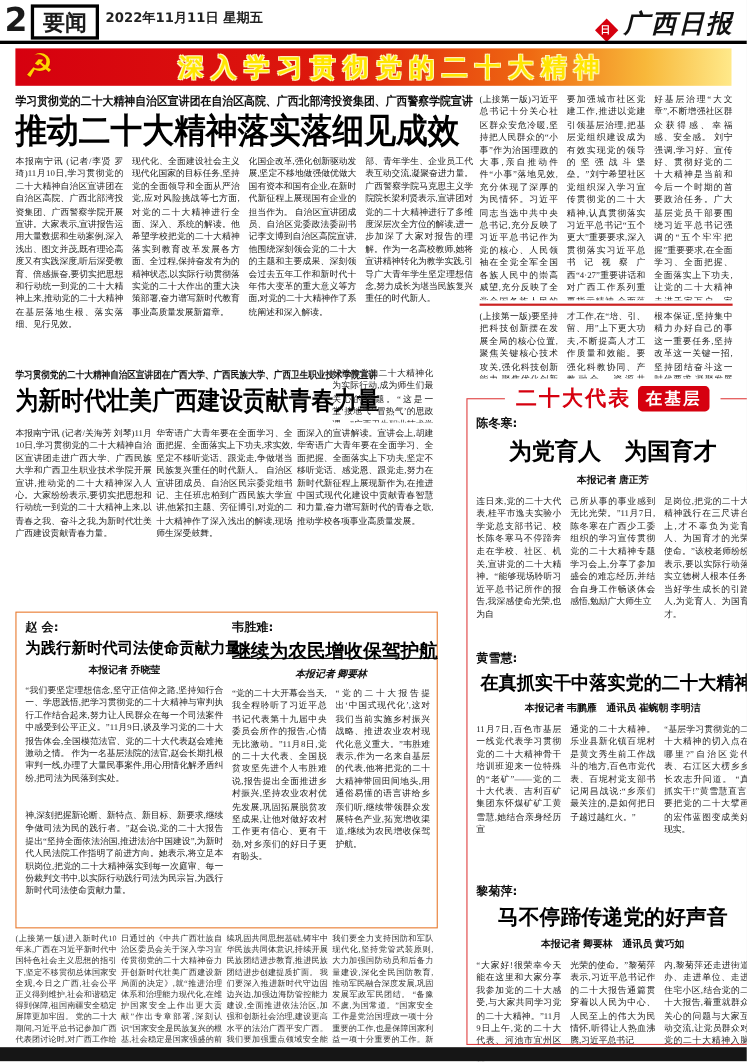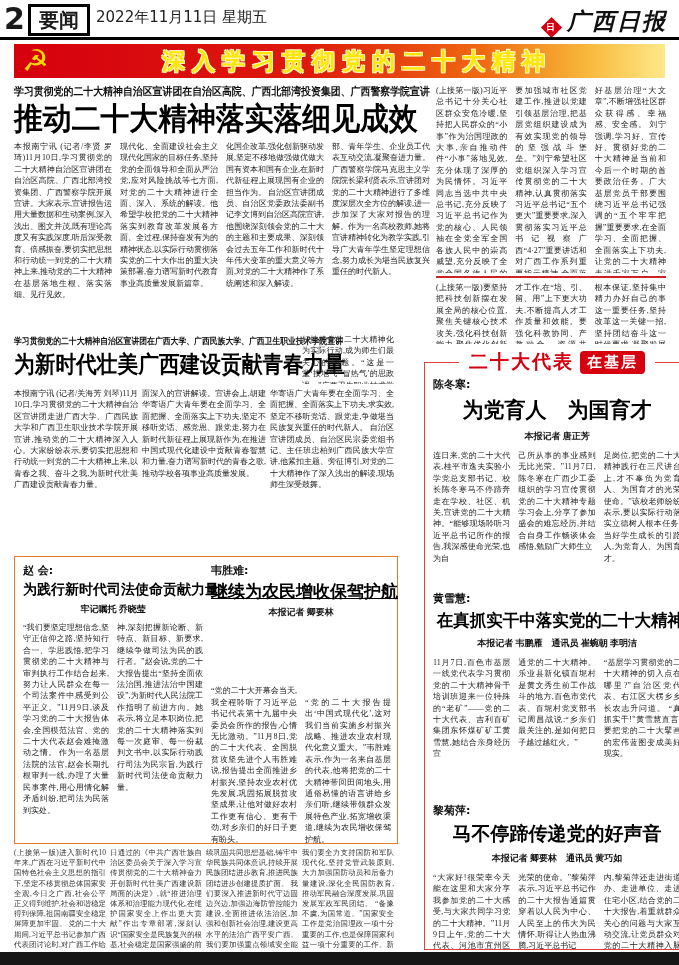--- a/index.html
+++ b/index.html
@@ -3,21 +3,21 @@
 <meta charset="utf-8">
 <style>
   html,body{margin:0;padding:0;background:#e8e8e8;}
   #canvas{position:relative;width:679px;height:965px;background:#ffffff;overflow:hidden;
           font-family:"Liberation Serif",serif;color:#1a1a1a;}
   .abs{position:absolute;}
   
   .pagenum{font-family:"DejaVu Sans",sans-serif;font-weight:900;font-size:30px;line-height:32px;}
   .secbox{border:3px solid #000;font-family:"DejaVu Sans",sans-serif;font-weight:900;
           font-size:20px;line-height:26px;text-align:center;}
-  .dateline{font-family:"DejaVu Sans",sans-serif;font-size:15px;font-weight:normal;color:#222;}
+  .dateline{font-family:"DejaVu Sans",sans-serif;font-size:12px;font-weight:bold;color:#222;}
   .staffline{font-family:"DejaVu Sans",sans-serif;font-size:7px;color:#666;white-space:nowrap;margin-top:35px;}
   .masthead{font-family:"Liberation Serif",serif;font-weight:900;font-size:23px;font-style:italic;
             letter-spacing:2px;color:#111;white-space:nowrap;}
   .mastdiamond{display:inline-block;width:15px;height:15px;background:#d6000f;transform:rotate(45deg);
                margin-right:8px;position:relative;top:1px;}
   .mastdiamond span{display:block;transform:rotate(-45deg);color:#fff;font-size:9px;line-height:15px;
                text-align:center;font-style:normal;}
   .toprule{background:#000;height:3px;}
   
   .banner{background:linear-gradient(90deg,#d6000f 0%,#dd1a0c 45%,#ef6a12 72%,#f8b83a 88%,#ffe98a 100%);
@@ -90,39 +90,39 @@
       <div class="col">(上接第一版)要坚持把科技创新摆在发展全局的核心位置,聚焦关键核心技术攻关,强化科技创新能力,聚焦优化创新平台体系,壮大科技力量,更好融入和服务新发展格局,扎实做好新时代人</div>
       <div class="col">才工作,在“培、引、留、用”上下更大功夫,不断提高人才工作质量和效能。要强化科教协同、产教融合、资源共享、成果转化合作,加快推动教育链、创新链、人才链、产业链“四链”融合,要坚持党的全面领导这一</div>
       <div class="col">根本保证,坚持集中精力办好自己的事这一重要任务,坚持改革这一关键一招,坚持团结奋斗这一时代要求,凝聚发展合力,为全面建设社会主义现代化国家、谱写中国式现代化广西篇章而不懈奋斗。</div>
     </div>
 
   <div class="abs kicker" style="left:14px;top:335px;font-size:9px;transform:scaleX(0.87);">学习贯彻党的二十大精神自治区宣讲团在广西大学、广西民族大学、广西卫生职业技术学院宣讲</div>
   <div class="abs hl-hei" style="left:14px;top:349px;font-size:23px;transform:scaleX(0.9);">为新时代壮美广西建设贡献青春力量</div>
   <div class="abs sidecol" style="left:302px;top:334px;width:92px;height:50px;">好地将党的二十大精神化为实际行动,成为师生们最关心的话题。“这是一堂‘接地气’‘冒热气’的思政课。”广西卫生职业技术学院</div>
   <div class="abs cols gap4" style="left:14px;top:388px;width:380px;height:162px;">
       <div class="col">本报南宁讯 (记者/关海芳 刘琴)11月10日,学习贯彻党的二十大精神自治区宣讲团走进广西大学、广西民族大学和广西卫生职业技术学院开展宣讲,推动党的二十大精神深入人心。大家纷纷表示,要切实把思想和行动统一到党的二十大精神上来,以青春之我、奋斗之我,为新时代壮美广西建设贡献青春力量。</div>
+      <div class="col">华寄语广大青年要在全面学习、全面把握、全面落实上下功夫,求实效,坚定不移听党话、跟党走,争做堪当民族复兴重任的时代新人。 自治区宣讲团成员、自治区民宗委党组书记、主任班忠柏到广西民族大学宣讲,他紧扣主题、旁征博引,对党的二十大精神作了深入浅出的解读,现场师生深受鼓舞。</div>
       <div class="col">面深入的宣讲解读。宣讲会上,胡建华寄语广大青年要在全面学习、全面把握、全面落实上下功夫,坚定不移听党话、感党恩、跟党走,努力在新时代新征程上展现新作为,在推进中国式现代化建设中贡献青春智慧和力量,奋力谱写新时代的青春之歌,推动学校各项事业高质量发展。</div>
-      <div class="col">华寄语广大青年要在全面学习、全面把握、全面落实上下功夫,求实效,坚定不移听党话、跟党走,争做堪当民族复兴重任的时代新人。 自治区宣讲团成员、自治区民宗委党组书记、主任班忠柏到广西民族大学宣讲,他紧扣主题、旁征博引,对党的二十大精神作了深入浅出的解读,现场师生深受鼓舞。</div>
     </div>
 
   <div class="abs orangebox" style="left:14px;top:556px;width:382px;height:286px;">
     <div class="abs" style="left:8px;top:6px;width:180px;height:272px;">
       <div class="vname">赵 会:</div>
       <div class="vhead" style="font-size:14px;margin-top:3px;">为践行新时代司法使命贡献力量</div>
-      <div class="vby" style="margin-top:4px;">牢记嘱托 乔晓莹</div>
-      <div class="cols gap6" style="margin-top:6px;height:220px;">
+      <div class="vby" style="margin-top:4px;">本报记者 乔晓莹</div>
+      <div class="cols gap6" style="margin-top:6px;height:220px;flex-direction:column;">
           <div class="col">“我们要坚定理想信念,坚守正信仰之路,坚持知行合一、学思践悟,把学习贯彻党的二十大精神与审判执行工作结合起来,努力让人民群众在每一个司法案件中感受到公平正义。”11月9日,谈及学习党的二十大报告体会,全国模范法官、党的二十大代表赵会难掩激动之情。 作为一名基层法院的法官,赵会长期扎根审判一线,办理了大量民事案件,用心用情化解矛盾纠纷,把司法为民落到实处。</div>
           <div class="col">神,深刻把握新论断、新特点、新目标、新要求,继续争做司法为民的践行者。”赵会说,党的二十大报告提出“坚持全面依法治国,推进法治中国建设”,为新时代人民法院工作指明了前进方向。她表示,将立足本职岗位,把党的二十大精神落实到每一次庭审、每一份裁判文书中,以实际行动践行司法为民宗旨,为践行新时代司法使命贡献力量。</div>
         </div>
     </div>
     <div class="abs" style="left:196px;top:6px;width:180px;height:272px;">
       <div class="vname">韦胜难:</div>
       <div class="vhead" style="font-size:17px;margin-top:2px;text-decoration:underline;">继续为农民增收保驾护航</div>
-      <div class="vby" style="margin-top:3px;">本报记者 卿要林</div>
-      <div class="cols gap6" style="margin-top:6px;height:220px;align-items:flex-end;">
+      <div class="vby" style="margin-top:3px;font-style:italic;">本报记者 卿要林</div>
+      <div class="cols gap6" style="margin-top:6px;height:220px;">
           <div class="col">“党的二十大开幕会当天,我全程聆听了习近平总书记代表第十九届中央委员会所作的报告,心情无比激动。”11月8日,党的二十大代表、全国脱贫攻坚先进个人韦胜难说,报告提出全面推进乡村振兴,坚持农业农村优先发展,巩固拓展脱贫攻坚成果,让他对做好农村工作更有信心、更有干劲,对乡亲们的好日子更有盼头。</div>
           <div class="col">“党的二十大报告提出‘中国式现代化’,这对我们当前实施乡村振兴战略、推进农业农村现代化意义重大。”韦胜难表示,作为一名来自基层的代表,他将把党的二十大精神带回田间地头,用通俗易懂的语言讲给乡亲们听,继续带领群众发展特色产业,拓宽增收渠道,继续为农民增收保驾护航。</div>
         </div>
     </div>
   </div>
 
   <div class="abs redbox" style="left:424px;top:362px;width:264px;height:586px;">
     <div class="boxheader">
       <span class="t1">二十大代表</span>
       <span class="t2">在基层</span>

